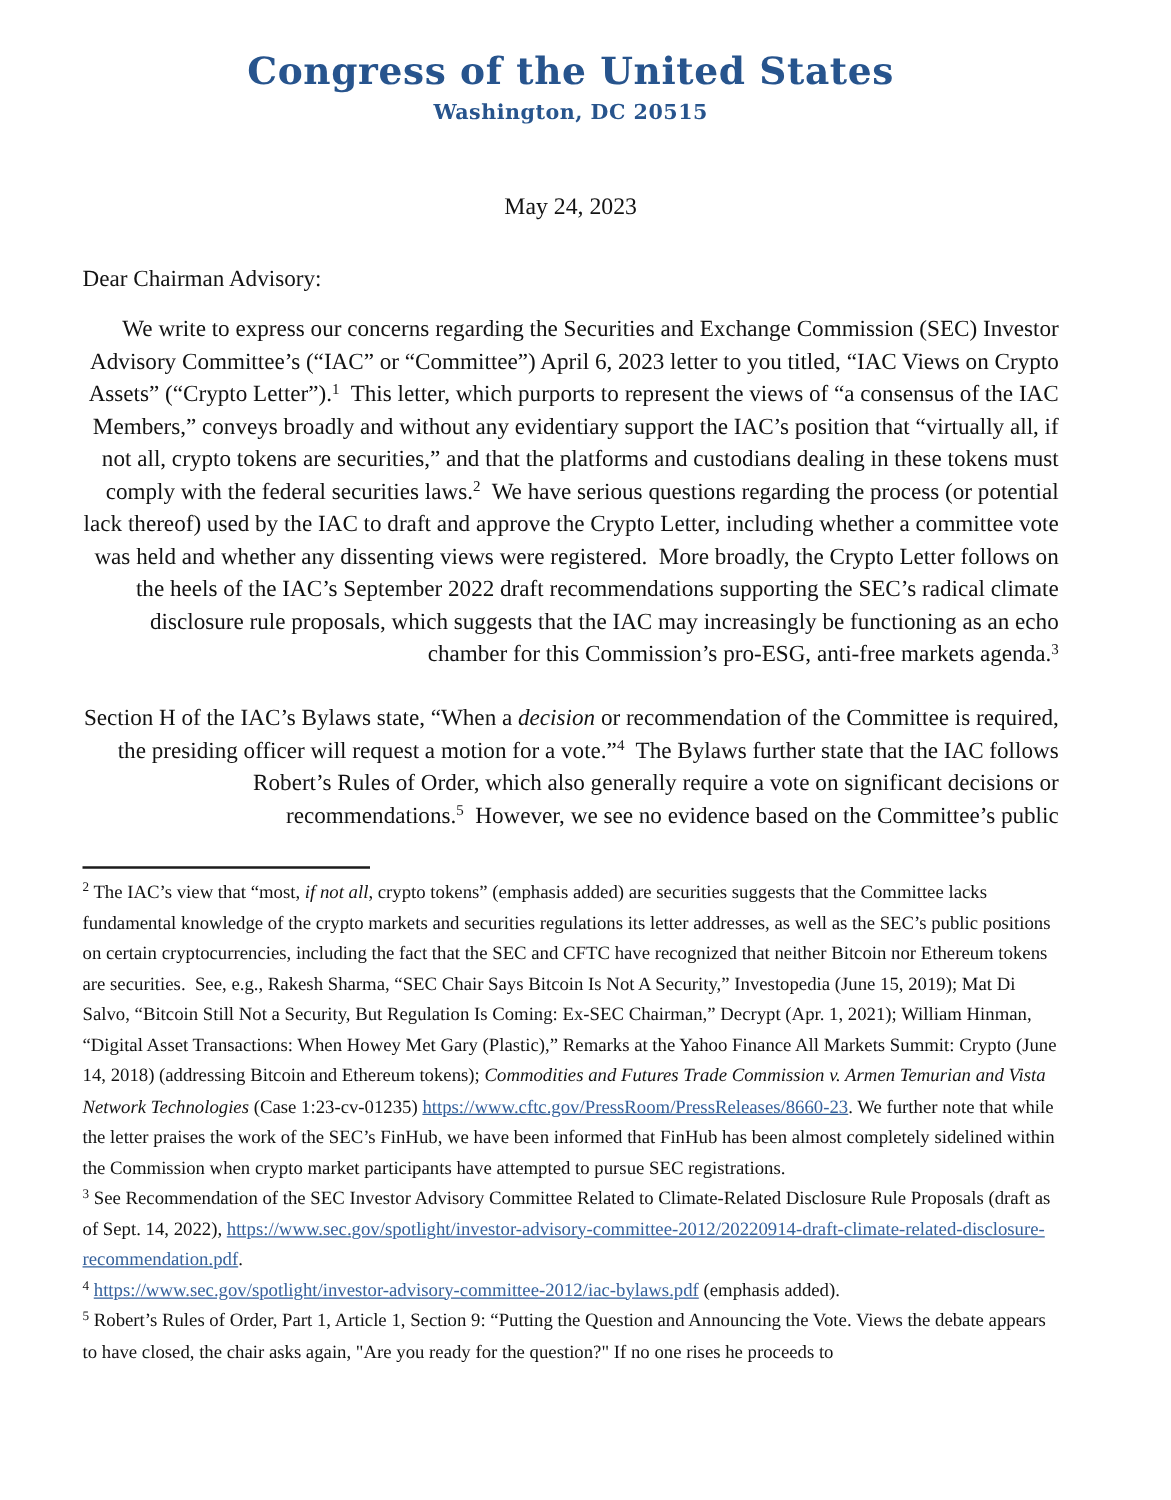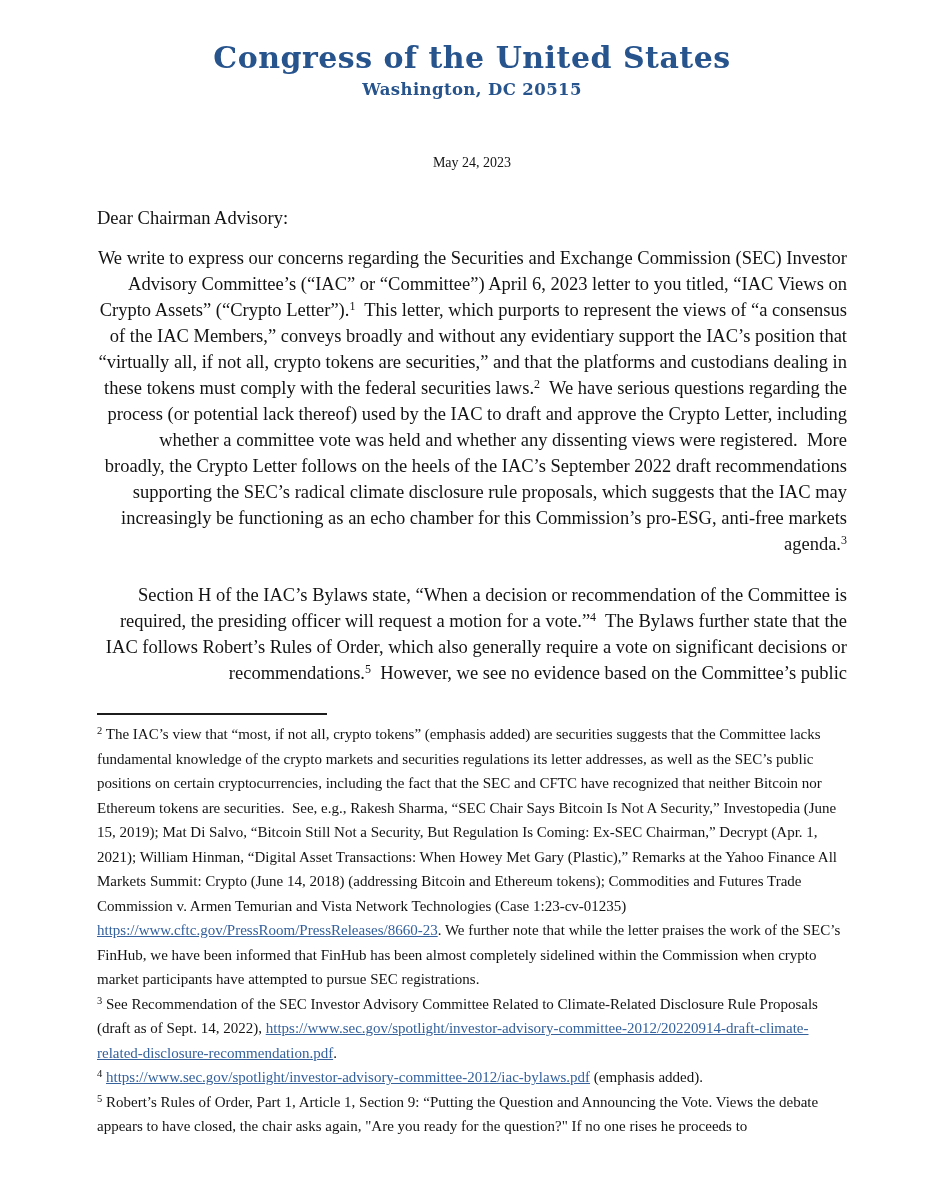--- a/index.html
+++ b/index.html
@@ -6,21 +6,21 @@
   body {
     width: 937px; height: 1200px;
     background: #ffffff;
     overflow: hidden;
     font-family: "Liberation Serif", serif;
     color: #131313;
   }
   .page {
     box-sizing: border-box;
     width: 937px; height: 1200px;
-    padding: 40px 90px 0 97px;
+    padding: 40px 90px 0 66px;
   }
   .letterhead { text-align: center; }
   .lh-title {
     font-family: "DejaVu Serif", serif;
     font-weight: 700;
     font-size: 30px;
     letter-spacing: 0.5px;
     color: #27548D;
   }
   .lh-sub {
@@ -28,21 +28,21 @@
     font-weight: 700;
     font-size: 16.5px;
     letter-spacing: 0.4px;
     color: #27548D;
     margin-top: 5px;
     text-align: center;
   }
   .date {
     margin-top: 56px;
     text-align: center;
-    font-size: 14px;
+    font-size: 19px;
   }
   .salutation {
     margin-top: 37px;
     font-size: 18.5px;
   }
   .para {
     font-size: 18.5px;
     line-height: 26px;
     white-space: pre-wrap;
     text-align: right;
@@ -59,21 +59,21 @@
     margin-top: 27px;
     width: 230px;
     border-top: 2px solid #1c1c1c;
   }
   .footnotes {
     margin-top: 7px;
     font-size: 15px;
     line-height: 24.5px;
   }
   .footnote { white-space: pre-wrap; }
-  .it { }
+  .it { font-style: italic; }
   a.doclink {
     color: #35619C;
     text-decoration: underline;
     cursor: pointer;
   }
 </style>
 </head>
 <body>
 
 <div class="page">

